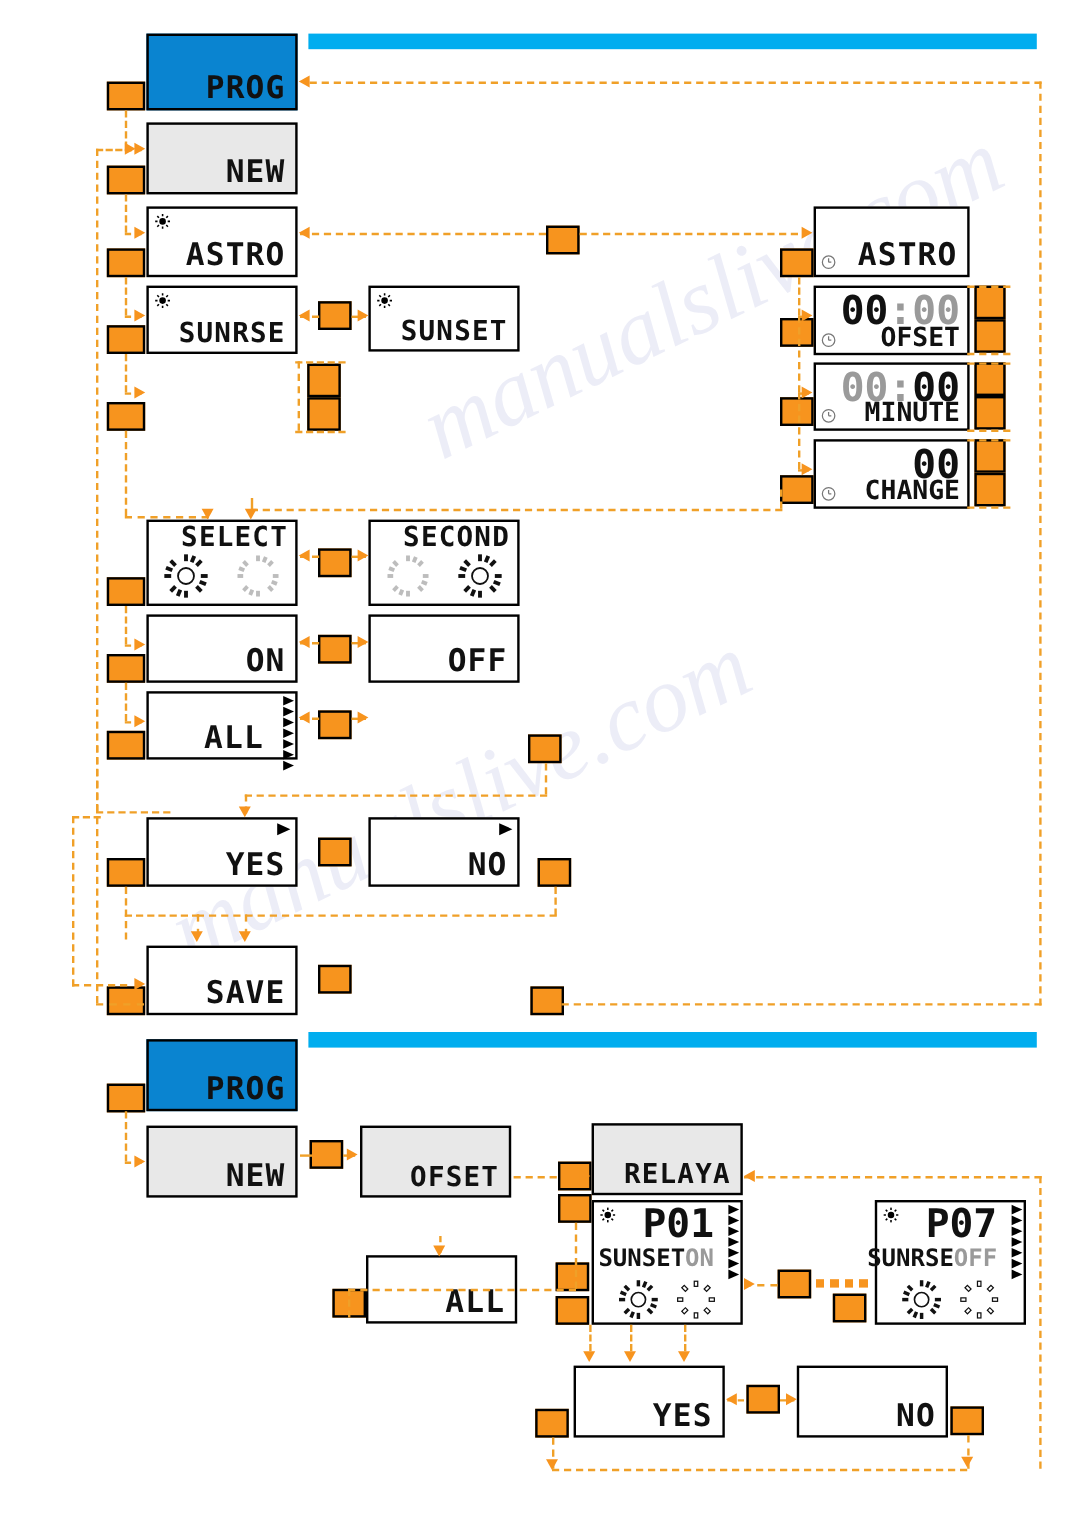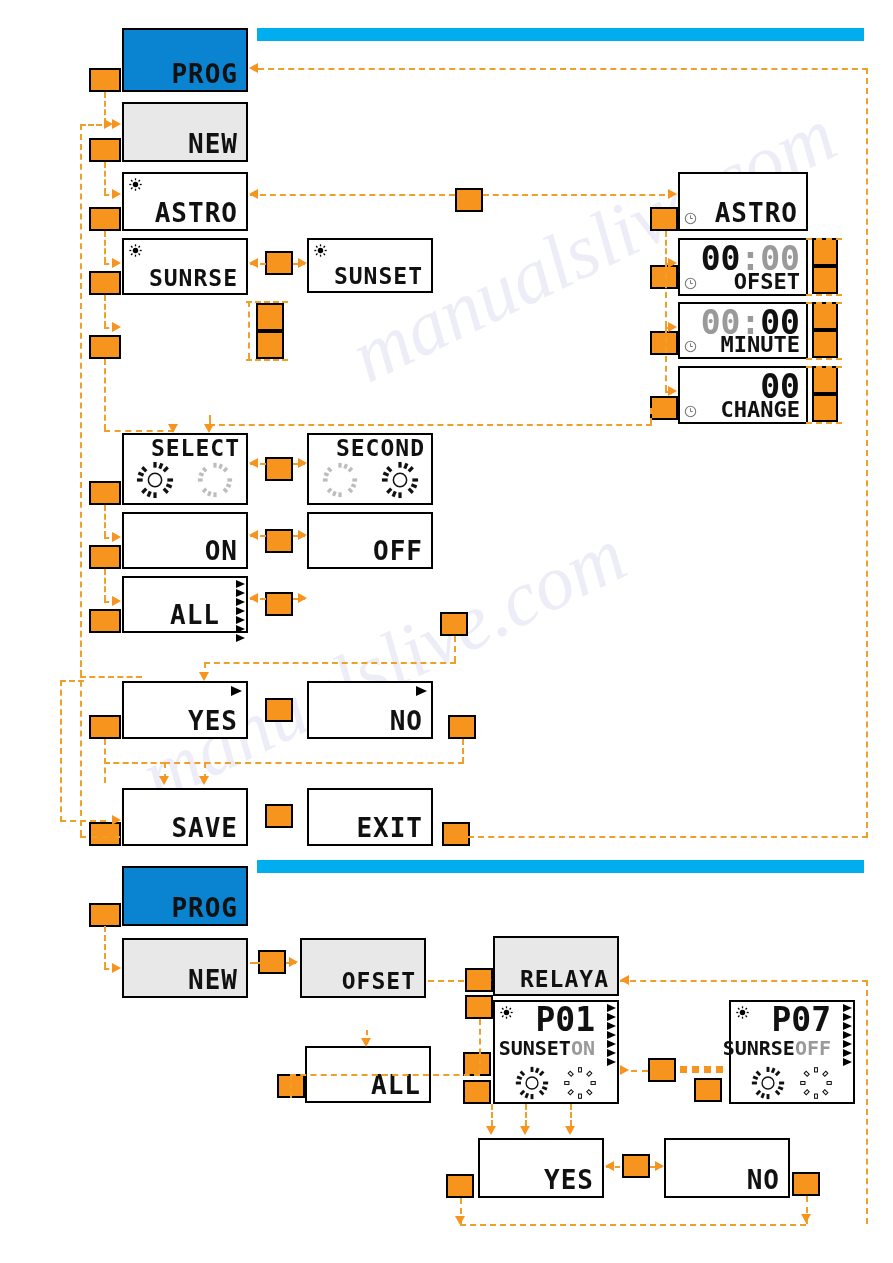--- a/index.html
+++ b/index.html
@@ -316,23 +316,20 @@
     <div class="tri-corner"></div>
     <span class="seg s26">NO</span>
   </div>
   <div class="btn" style="left:448px;top:715px;width:28px;height:24px;"></div>
 
   <div class="lcd" style="left:122px;top:788px;width:126px;height:58px;">
     <span class="seg s26">SAVE</span>
   </div>
   <div class="btn" style="left:89px;top:822px;width:32px;height:24px;"></div>
   <div class="btn" style="left:265px;top:804px;width:28px;height:24px;"></div>
-  <div class="lcd" style="left:307px;top:788px;width:126px;height:58px;">
-    <span class="seg s26">EXIT</span>
-  </div>
   <div class="btn" style="left:442px;top:822px;width:28px;height:24px;"></div>
 
   <div class="vline" style="left:104px;top:92px;height:32px;"></div>
   <div class="hline" style="left:104px;top:124px;width:14px;"></div>
   <div class="ar ar-r" style="left:112px;top:119px;"></div>
 
   <div class="vline" style="left:104px;top:162px;height:32px;"></div>
   <div class="hline" style="left:104px;top:194px;width:14px;"></div>
   <div class="ar ar-r" style="left:112px;top:189px;"></div>
 

